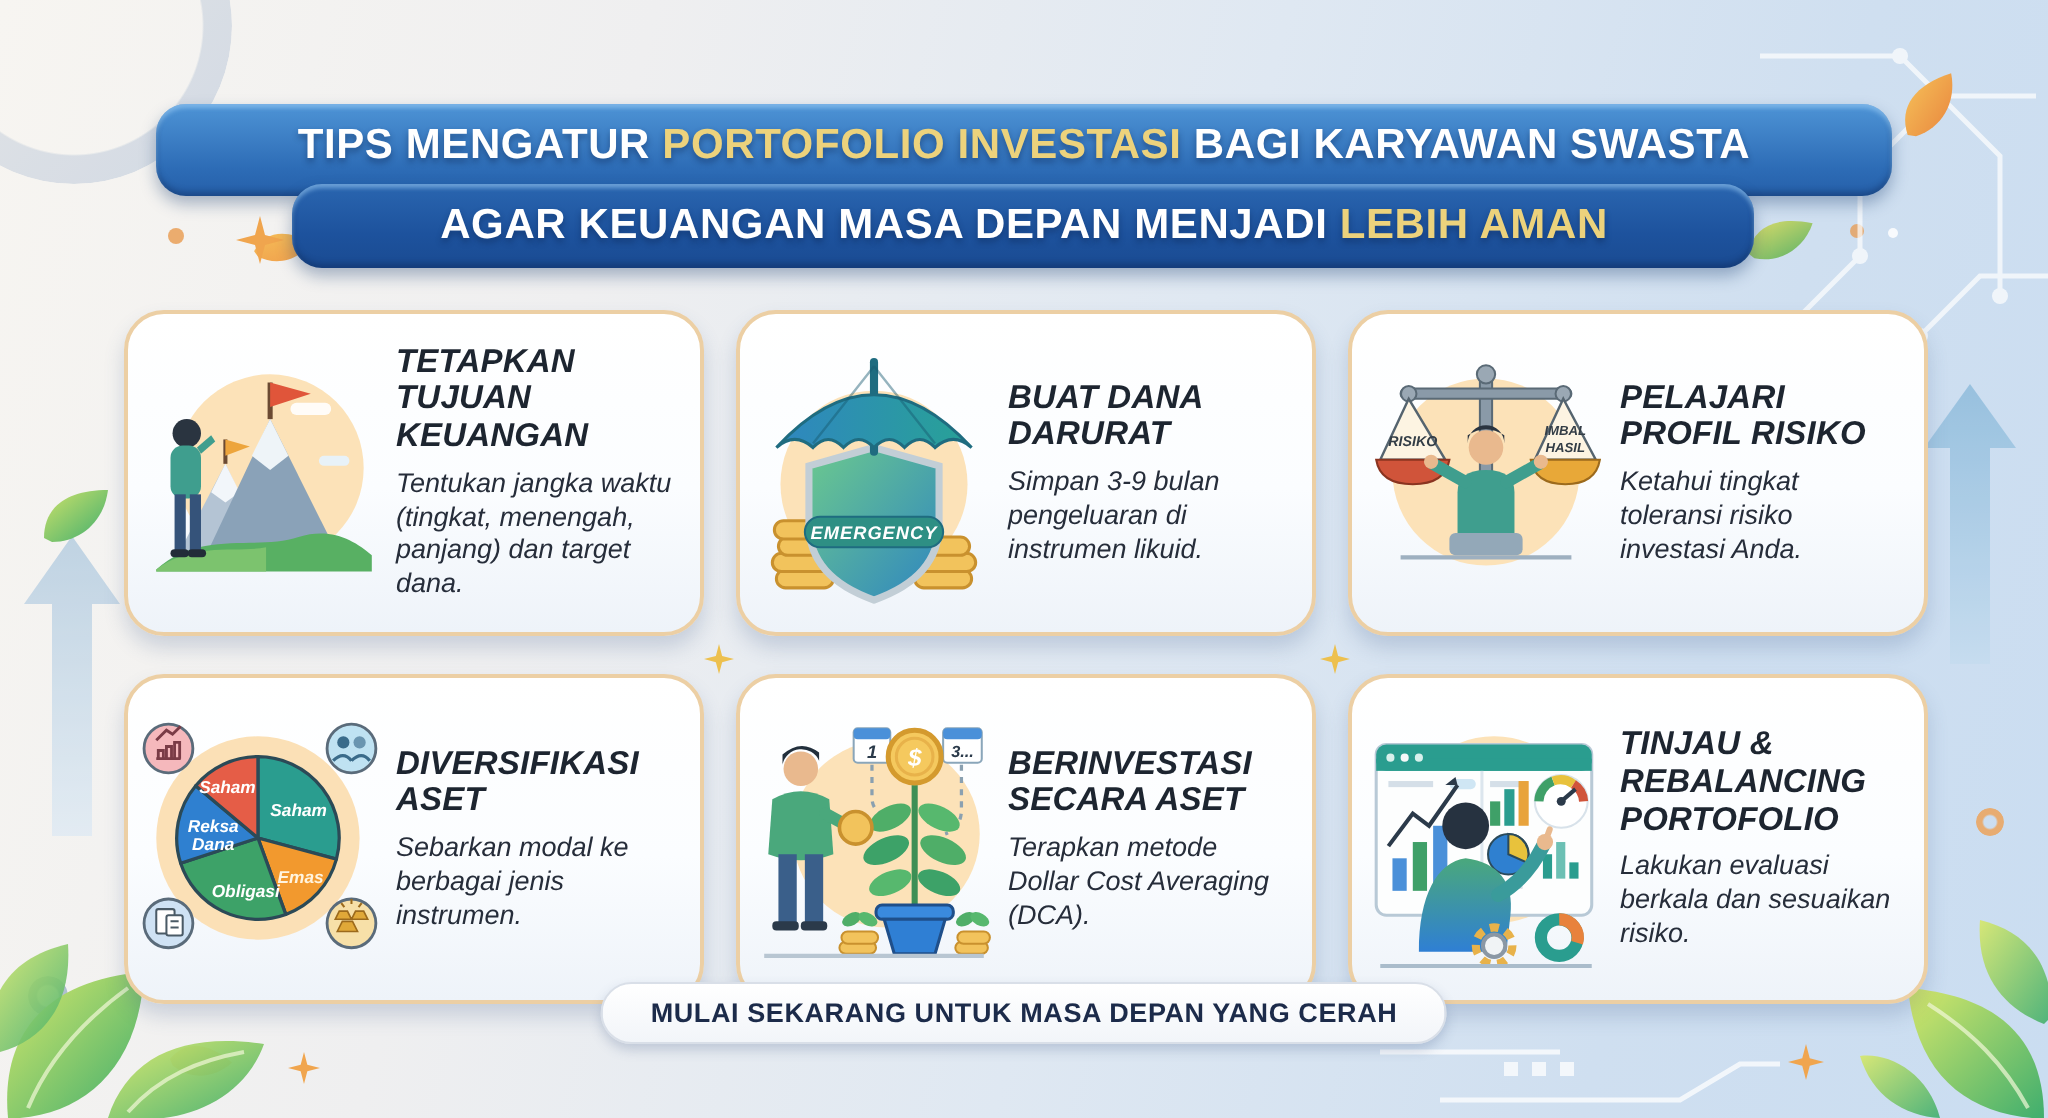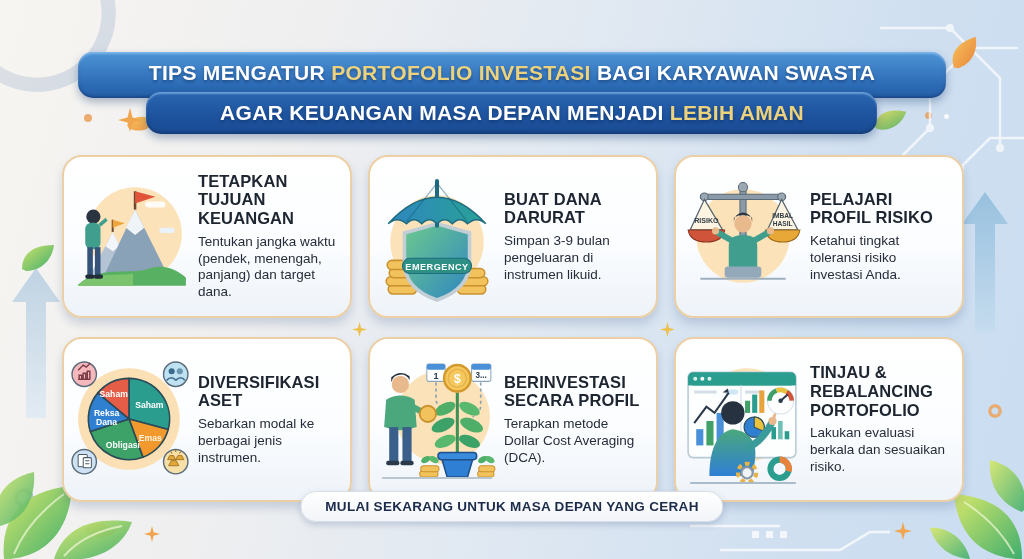--- a/index.html
+++ b/index.html
@@ -35,21 +35,21 @@
     background:linear-gradient(180deg,#2a66b0 0%,#1d529d 60%,#1a4b92 100%);}
   .banner .tline{position:absolute;left:0;width:100%;text-align:center;color:#fff;
     font-weight:700;font-size:21px;letter-spacing:.3px;white-space:nowrap;
     text-shadow:0 2px 3px rgba(10,35,80,.45);}
   .banner .t1{top:9px;}
   .banner .t2{top:49px;text-align:center;}
   .hl{color:#ecd27c;}
   
   .grid{position:absolute;left:62px;top:155px;width:903px;
     display:grid;grid-template-columns:290px 290px 290px;grid-template-rows:163px 165px;
-    column-gap:16px;row-gap:19px;}
+    column-gap:16px;row-gap:19px;font-style:italic;}
   .card{background:linear-gradient(180deg,#ffffff 0%,#fbfdff 55%,#eef3f9 100%);
     border:2px solid #eccfa4;border-radius:20px;
     box-shadow:0 6px 10px rgba(70,95,140,.22);
     display:flex;align-items:center;padding:6px 10px 6px 6px;box-sizing:border-box;}
   .illus{flex:0 0 122px;height:140px;}
   .illus svg{width:122px;height:140px;display:block;}
   .ctext{flex:1;min-width:0;padding-left:6px;}
   .card-title{font-weight:700;font-size:16.5px;line-height:1.13;color:#1d2530;letter-spacing:.1px;margin-bottom:6px;}
   .card-body{font-size:13.5px;line-height:1.25;color:#262d3a;}
   
@@ -245,21 +245,21 @@
             <rect x="15" y="51" width="15" height="26" rx="6" fill="#3f9e8e"></rect>
             <rect x="17" y="75" width="5.5" height="28" fill="#35537a"></rect>
             <rect x="24.5" y="75" width="5.5" height="28" fill="#35537a"></rect>
             <rect x="15" y="102" width="9" height="4" rx="2" fill="#222c38"></rect>
             <rect x="23.5" y="102" width="9" height="4" rx="2" fill="#222c38"></rect>
           </g>
         </svg>
       </div>
       <div class="ctext">
         <div class="card-title">TETAPKAN TUJUAN KEUANGAN</div>
-        <div class="card-body">Tentukan jangka waktu (pendek, menengah, panjang) dan target dana.</div>
+        <div class="card-body">Tentukan jangka waktu (tingkat, menengah, panjang) dan target dana.</div>
       </div>
     </div>
 
     <div class="card">
       <div class="illus">
         <svg viewBox="0 0 120 130">
           <defs>
             <linearGradient id="umb" x1="0" y1="0" x2="1" y2="0">
                 <stop offset="0" stop-color="#2f86c0"></stop>
                 <stop offset="1" stop-color="#28a296"></stop>
@@ -438,21 +438,21 @@
             <circle cx="51" cy="59" r="8" fill="#f2c35c" stroke="#c9912e" stroke-width="1.8"></circle>
             <rect x="13" y="72" width="9" height="34" fill="#3a5f8a"></rect>
             <rect x="26" y="72" width="9" height="34" fill="#3a5f8a"></rect>
             <rect x="10" y="105" width="13" height="4.5" rx="2" fill="#2b3a4a"></rect>
             <rect x="24" y="105" width="13" height="4.5" rx="2" fill="#2b3a4a"></rect>
           </g>
           <line x1="6" y1="122" x2="114" y2="122" stroke="#b8c6d2" stroke-width="2"></line>
         </svg>
       </div>
       <div class="ctext">
-        <div class="card-title">BERINVESTASI SECARA PROFIL</div>
+        <div class="card-title">BERINVESTASI SECARA ASET</div>
         <div class="card-body">Terapkan metode Dollar Cost Averaging (DCA).</div>
       </div>
     </div>
 
     <div class="card">
       <div class="illus">
         <svg viewBox="0 0 120 130">
           <defs>
             <linearGradient id="pbod" x1="0" y1="0" x2="0" y2="1">
                 <stop offset="0" stop-color="#4aa87c"></stop>

